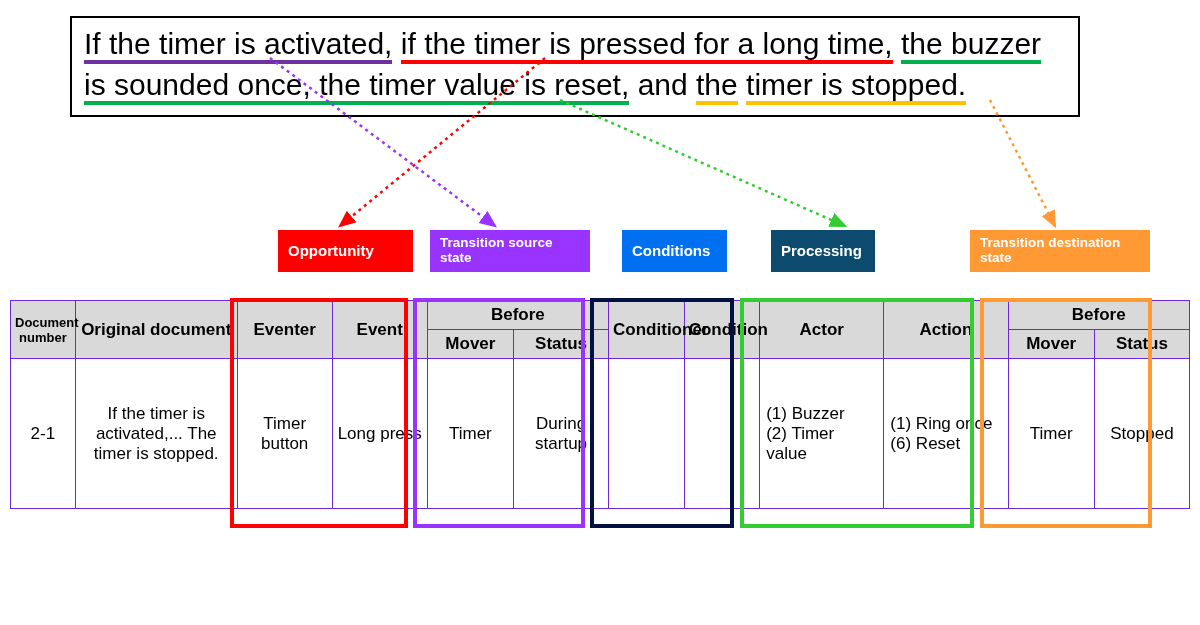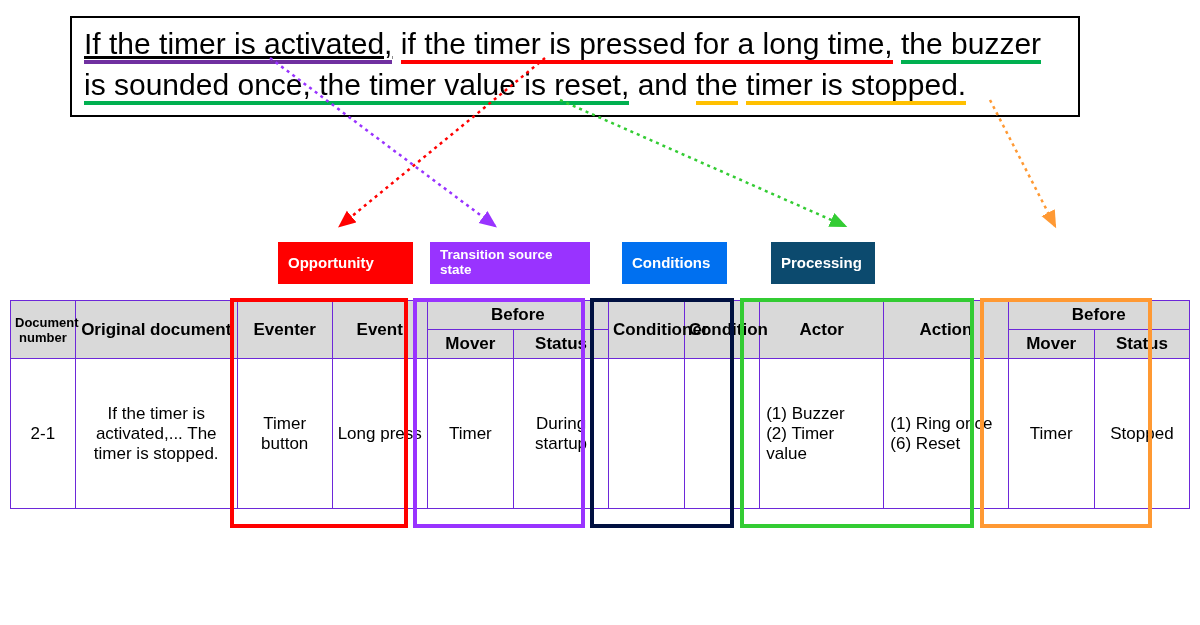--- a/index.html
+++ b/index.html
@@ -19,42 +19,41 @@
     left: 70px;
     top: 16px;
     width: 1010px;
     border: 2px solid #000;
     padding: 6px 12px 10px 12px;
     font-size: 30px;
     line-height: 1.35;
     color: #000;
   }
   .u { border-bottom: 4px solid; padding-bottom: 0px; }
-  .u-purple { border-color: #7030A0; text-decoration: underline; }
+  .u-purple { border-color: #7030A0; }
   .u-red    { border-color: #FF0000; }
   .u-green  { border-color: #00B050; }
   .u-orange { border-color: #FFC000; }
 
   
   .tagrow {
     position: absolute;
     left: 0; top: 230px; width: 1200px; height: 50px;
   }
   .tag {
     position: absolute;
     top: 0;
     height: 42px;
     padding: 4px 10px;
     color: #fff;
     font-weight: 700;
     font-size: 15px;
     line-height: 1.1;
     display: flex;
     align-items: center;
-    margin-top: 12px;
   }
   .tag.opportunity { left: 278px; width: 135px; background:#FF0000; }
   .tag.tss         { left: 430px; width: 160px; background:#9933FF; font-size:13.5px; }
   .tag.conditions  { left: 622px; width: 105px; background:#0070F0; }
   .tag.processing  { left: 771px; width: 104px; background:#0c4a6e; }
   .tag.tds         { left: 970px; width: 180px; background:#FF9933; font-size:13.5px; }
 
   
   .table-wrap {
     position: absolute;
@@ -122,20 +121,21 @@
   <span class="u u-green">the buzzer is sounded once, the timer value is reset,</span><span> and </span><span class="u u-orange">the</span>
   <span> </span>
   <span class="u u-orange">timer is stopped.</span>
 </div>
 
 <div class="tagrow">
   <div class="tag opportunity">Opportunity</div>
   <div class="tag conditions">Conditions</div>
   <div class="tag tss">Transition source state</div>
   <div class="tag processing">Processing</div>
+  <div class="tag tds">Transition destination state</div>
 </div>
 
 <div class="table-wrap">
   <table>
     <colgroup>
       <col class="c-doc">
         <col class="c-orig">
       <col class="c-ev">
         <col class="c-evt">
       <col class="c-bm">

